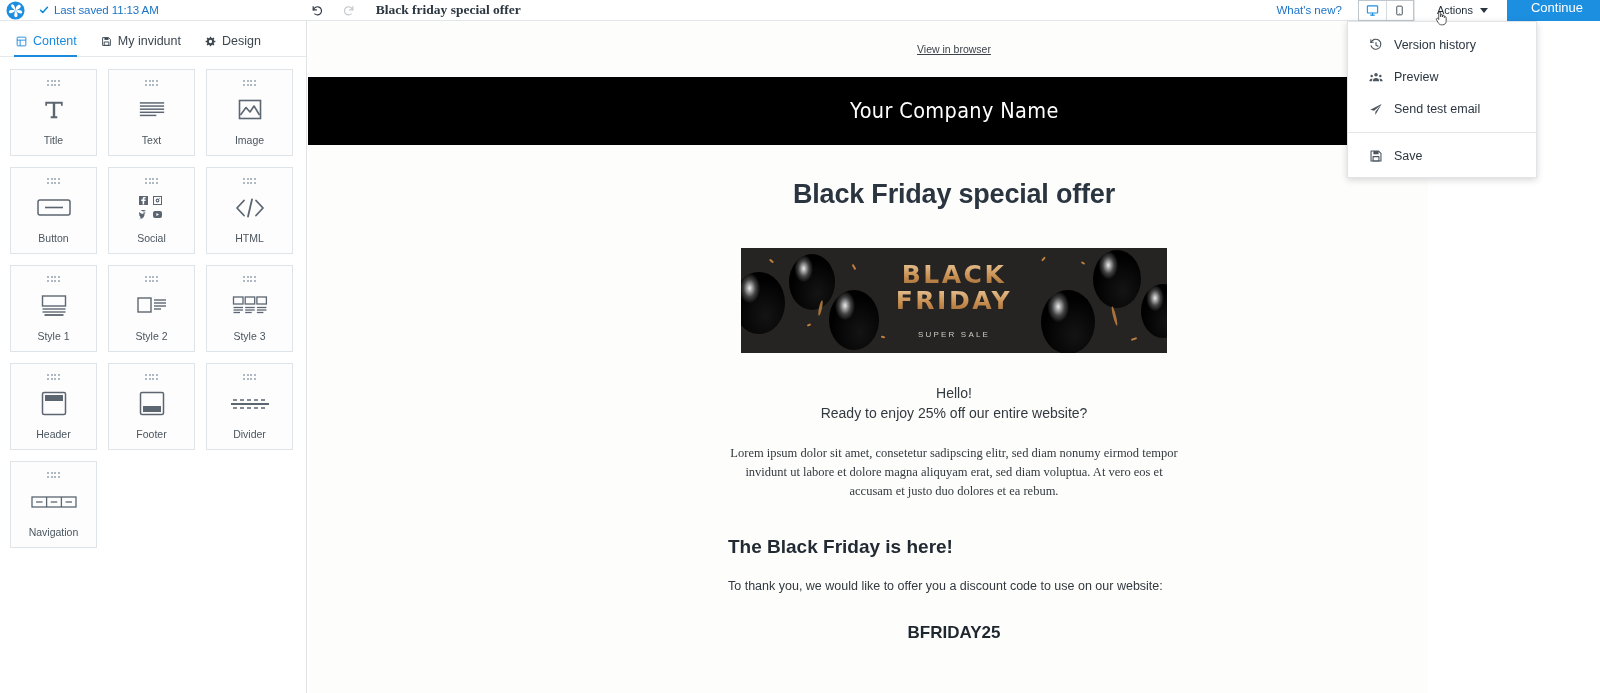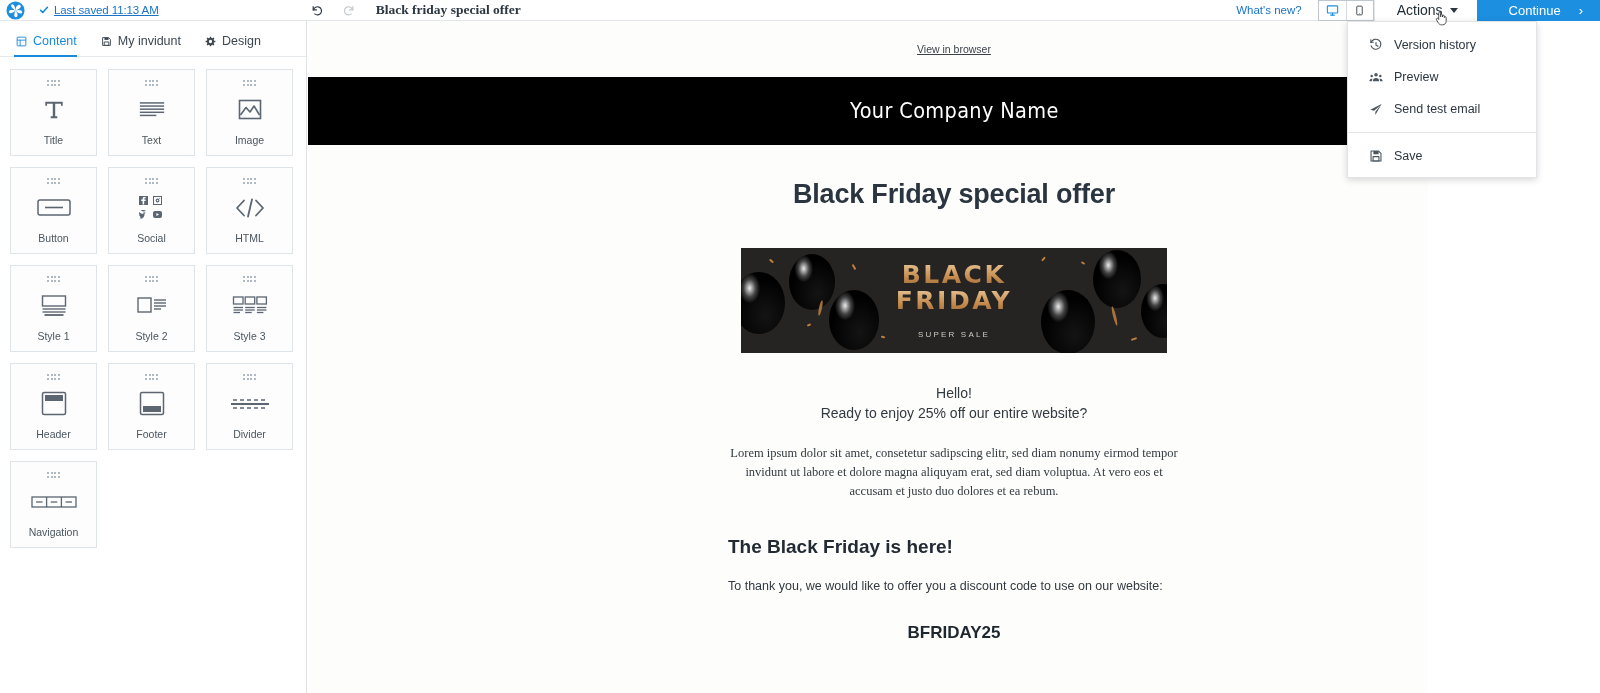--- a/index.html
+++ b/index.html
@@ -26,21 +26,21 @@
   }
   .logo-svg { width: 19px; height: 19px; display: block; }
 
   .saved-group {
     display: flex; align-items: center; gap: 5px;
     margin-left: 9px; flex: none;
   }
   .check-icon { width: 10px; height: 10px; color: #0b86d4; display:block; }
   .saved-link {
     font-size: 11.5px; color: #1a73c7;
-    text-decoration: underline; cursor: pointer;
+    cursor: pointer;
     white-space: nowrap; letter-spacing: -0.1px;
   }
 
   .undo-redo {
     display: flex; align-items: center; gap: 18px;
     margin-left: 152px; flex: none;
   }
   .ur-btn { width: 13px; height: 13px; cursor: pointer; display:block; }
   .ur-btn.enabled { color: #313b44; }
   .ur-btn.disabled { color: #c3c9cf; cursor: default; }
@@ -75,33 +75,33 @@
   .device-btn.inactive { color: #3a444d; }
   .device-btn svg { display: block; }
 
   .actions-btn {
     display: flex; align-items: center; gap: 7px;
     padding: 0 19px 0 22px;
     cursor: pointer; background: #fff;
     border-left: 1px solid #e3e6e8;
     position: relative;
   }
-  .actions-label { font-size: 14px; color: #1d2a34; font-weight: 500; white-space: nowrap; }
+  .actions-label { font-size: 11px; color: #1d2a34; font-weight: 500; white-space: nowrap; }
   .caret { width: 0; height: 0; border-left: 4.5px solid transparent; border-right: 4.5px solid transparent; border-top: 5px solid #2b3640; }
 
   .cursor-hand {
     position: absolute; left: 1434px; top: 10px;
     width: 14px; height: 16px; z-index: 60; pointer-events: none;
   }
 
   .continue-btn {
     background: #1d8fe0; color: #fff;
-    display: flex; align-items: center; gap: 18px;
-    padding: 0 17px 0 32px;
-    font-size: 13px; cursor: pointer; white-space: nowrap;
+    display: flex; align-items: center; gap: 8px;
+    padding: 0 17px 0 24px;
+    font-size: 13px; cursor: pointer; white-space: nowrap; flex-direction: column;
   }
   .continue-arrow { font-size: 13px; line-height: 1; }
 
   
   .dropdown {
     position: absolute; top: 21px; left: 1347px;
     width: 190px;
     background: #ffffff;
     border: 1px solid #e1e4e7;
     box-shadow: 0 2px 7px rgba(0,0,0,0.16);

